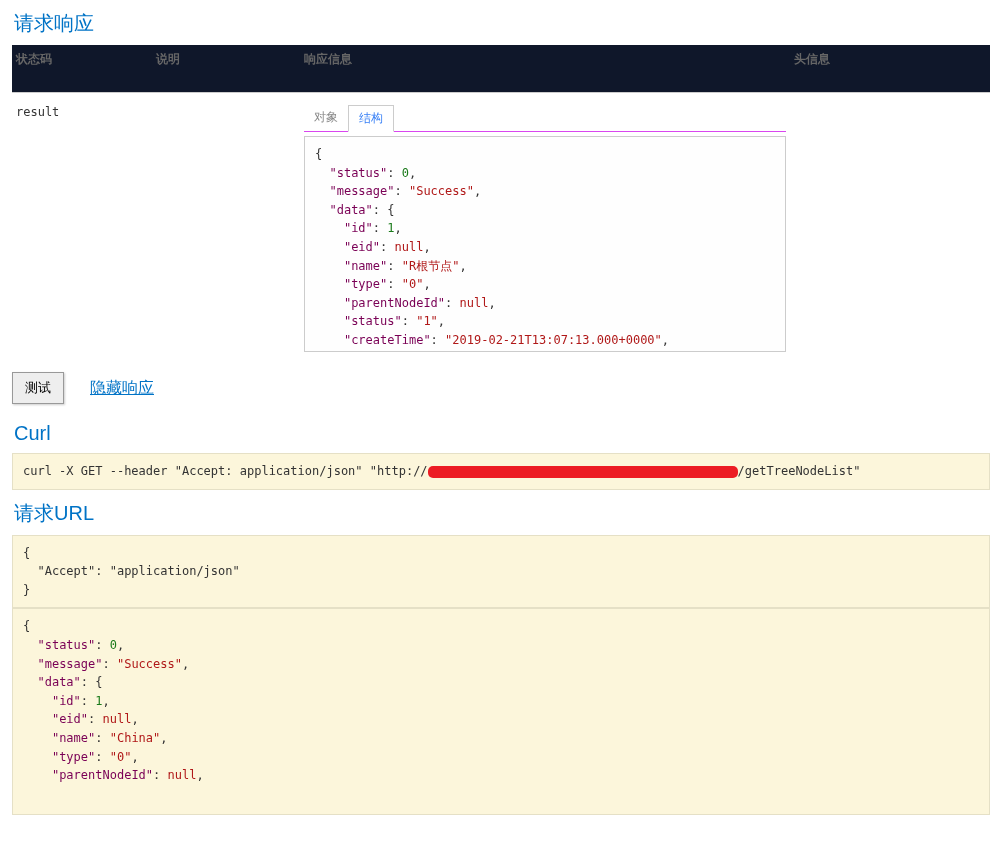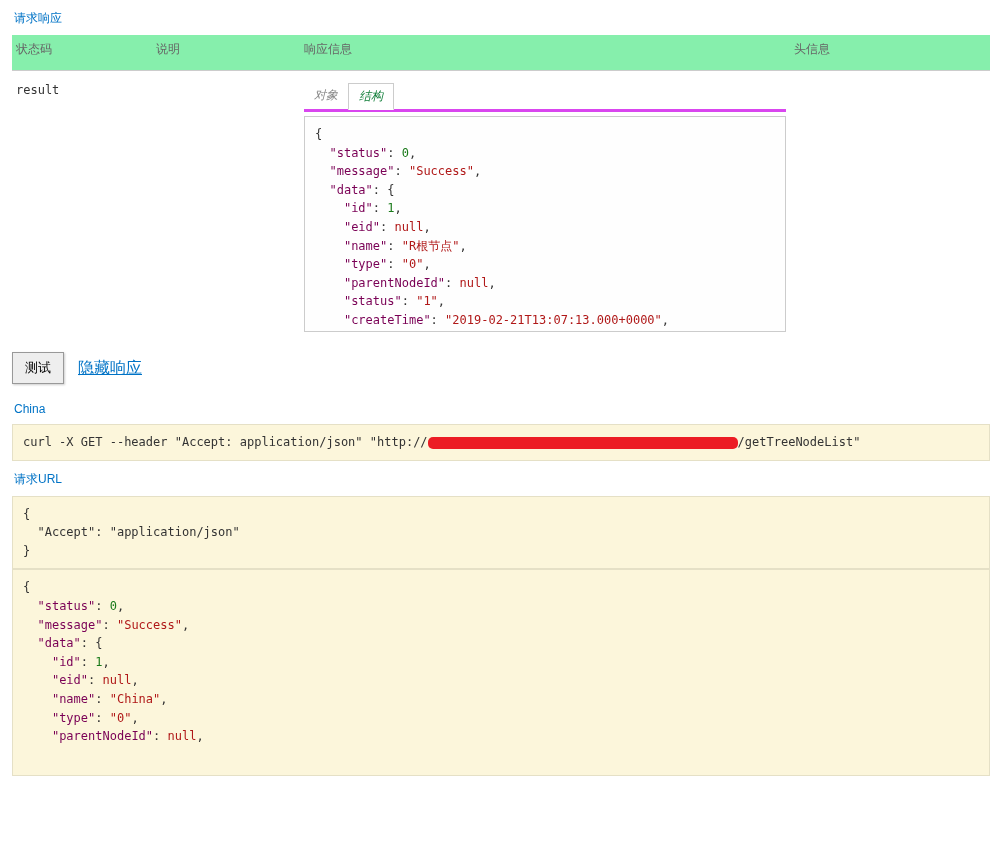--- a/index.html
+++ b/index.html
@@ -1,28 +1,28 @@
 <!DOCTYPE html>
 <html><head>
 <meta charset="utf-8">
 <style>
 * { box-sizing: border-box; margin: 0; padding: 0; }
 body { font-family: "Microsoft YaHei", Arial, sans-serif; font-size: 13px; background: #fff; color: #333; }
 .section { padding: 0 12px; }
-.h4 { color: #0073c6; font-size: 12px; font-weight: normal; margin: 10px 2px 8px; }
+.h4 { color: #0073c6; font-size: 20px; font-weight: normal; margin: 10px 2px 8px; }
 .table { width: 100%; border-collapse: collapse; }
-.table th { text-align: left; font-weight: normal; color: #666; font-size: 12px; border-bottom: 1px solid #ccc; padding: 6px 4px 12px; background: #86efac; }
+.table th { text-align: left; font-weight: bold; color: #666; font-size: 12px; border-bottom: 1px solid #ccc; padding: 6px 4px 24px; background: #0f172a; }
 .table td { vertical-align: top; padding: 8px 4px; font-family: Consolas, monospace; font-size: 12px; }
-.tabs { display: flex; border-bottom: 3px solid #d946ef; font-size: 12px; font-style: italic; }
+.tabs { display: flex; border-bottom: 1px solid #d946ef; font-size: 12px; }
 .tab { padding: 4px 10px; color: #888; cursor: pointer; }
-.tab.active { color: #15803d; border: 1px solid #ccc; border-bottom: 1px solid #fff; margin-bottom: -1px; background: #fff; }
+.tab.active { color: #3b82f6; border: 1px solid #ccc; border-bottom: 1px solid #fff; margin-bottom: -1px; background: #fff; }
 .json-box { border: 1px solid #ccc; background: #fefefe; font-family: Consolas, monospace; font-size: 12px; line-height: 1.55; height: 216px; overflow-y: scroll; padding: 8px 10px; margin-top: 4px; white-space: pre; }
 .btn { background: #eee; border: 1px solid #999; padding: 6px 12px; font-size: 13px; cursor: pointer; box-shadow: 1px 1px 2px rgba(0,0,0,.2); font-family: inherit; }
 .link { color: #0073c6; text-decoration: underline; font-size: 16px; cursor: pointer; }
-.actions { display: flex; align-items: center; gap: 14px; margin: 12px 0 18px; }
+.actions { display: flex; align-items: center; gap: 26px; margin: 12px 0 18px; }
 .code-block { background: #fcf6db; border: 1px solid #e5e0c6; padding: 8px 10px; font-family: Consolas, monospace; font-size: 12px; line-height: 1.55; white-space: pre; overflow-x: auto; }
 .code-block.tall { height: 207px; overflow-y: scroll; }
 .k { color: #7a0055; }
 .s { color: #b01818; }
 .n { color: #1a7a1a; }
 .null { color: #b01818; }
 .redact { display: inline-block; background: #ec1c24; height: 12px; vertical-align: middle; border-radius: 5px; }
 .redact.r1 { width: 310px; }
 .redact.r2 { width: 320px; }
 .col-code { width: 140px; }
@@ -68,21 +68,21 @@
         <td></td>
       </tr>
     </tbody>
   </table>
 
   <div class="actions">
     <button class="btn">测试</button>
     <span class="link">隐藏响应</span>
   </div>
 
-  <div class="h4">China</div>
+  <div class="h4">Curl</div>
   <div class="code-block"><span>curl -X GET --header "Accept: application/json" "http://</span><span class="redact r1"></span><span>/getTreeNodeList"</span></div>
 
   <div class="h4">请求URL</div>
 
   <div class="code-block">{
   "Accept": "application/json"
 }</div>
 
   <div class="code-block tall">{
   <span class="k">"status"</span>: <span class="n">0</span>,

